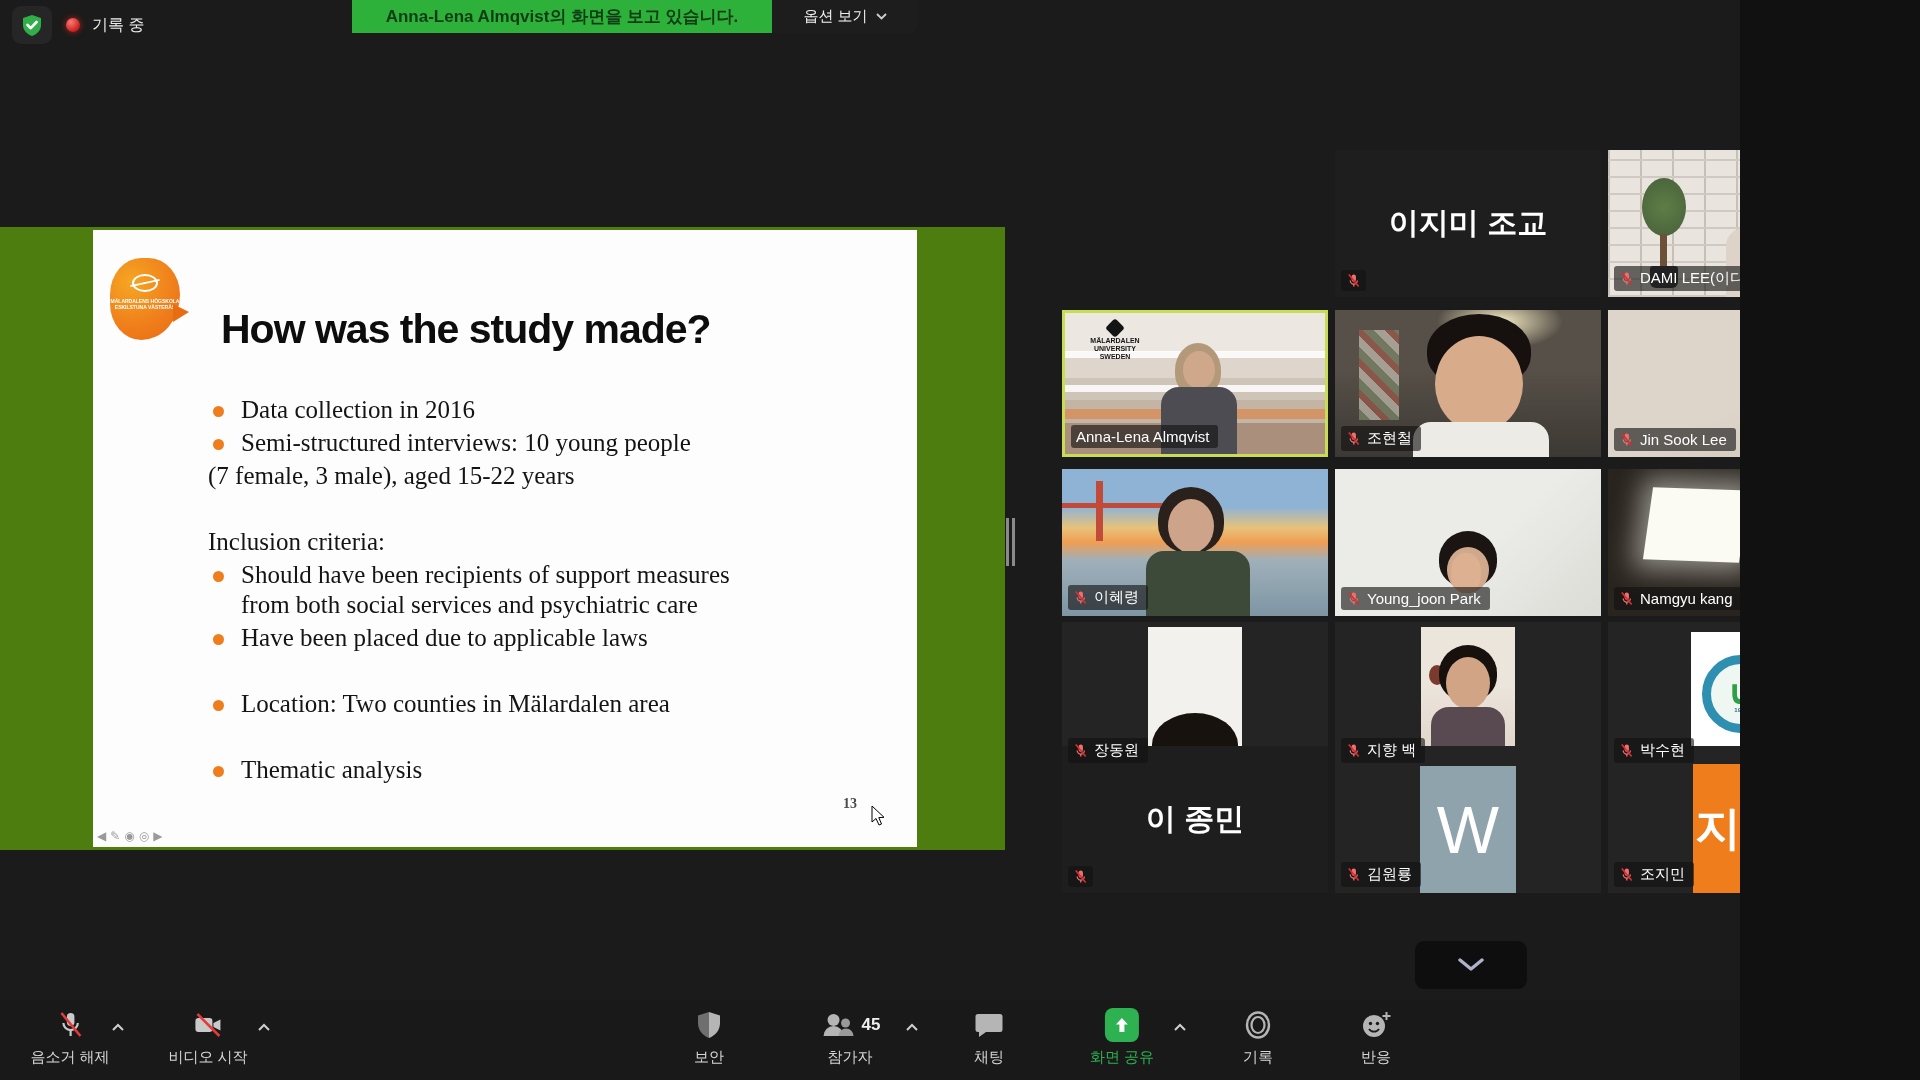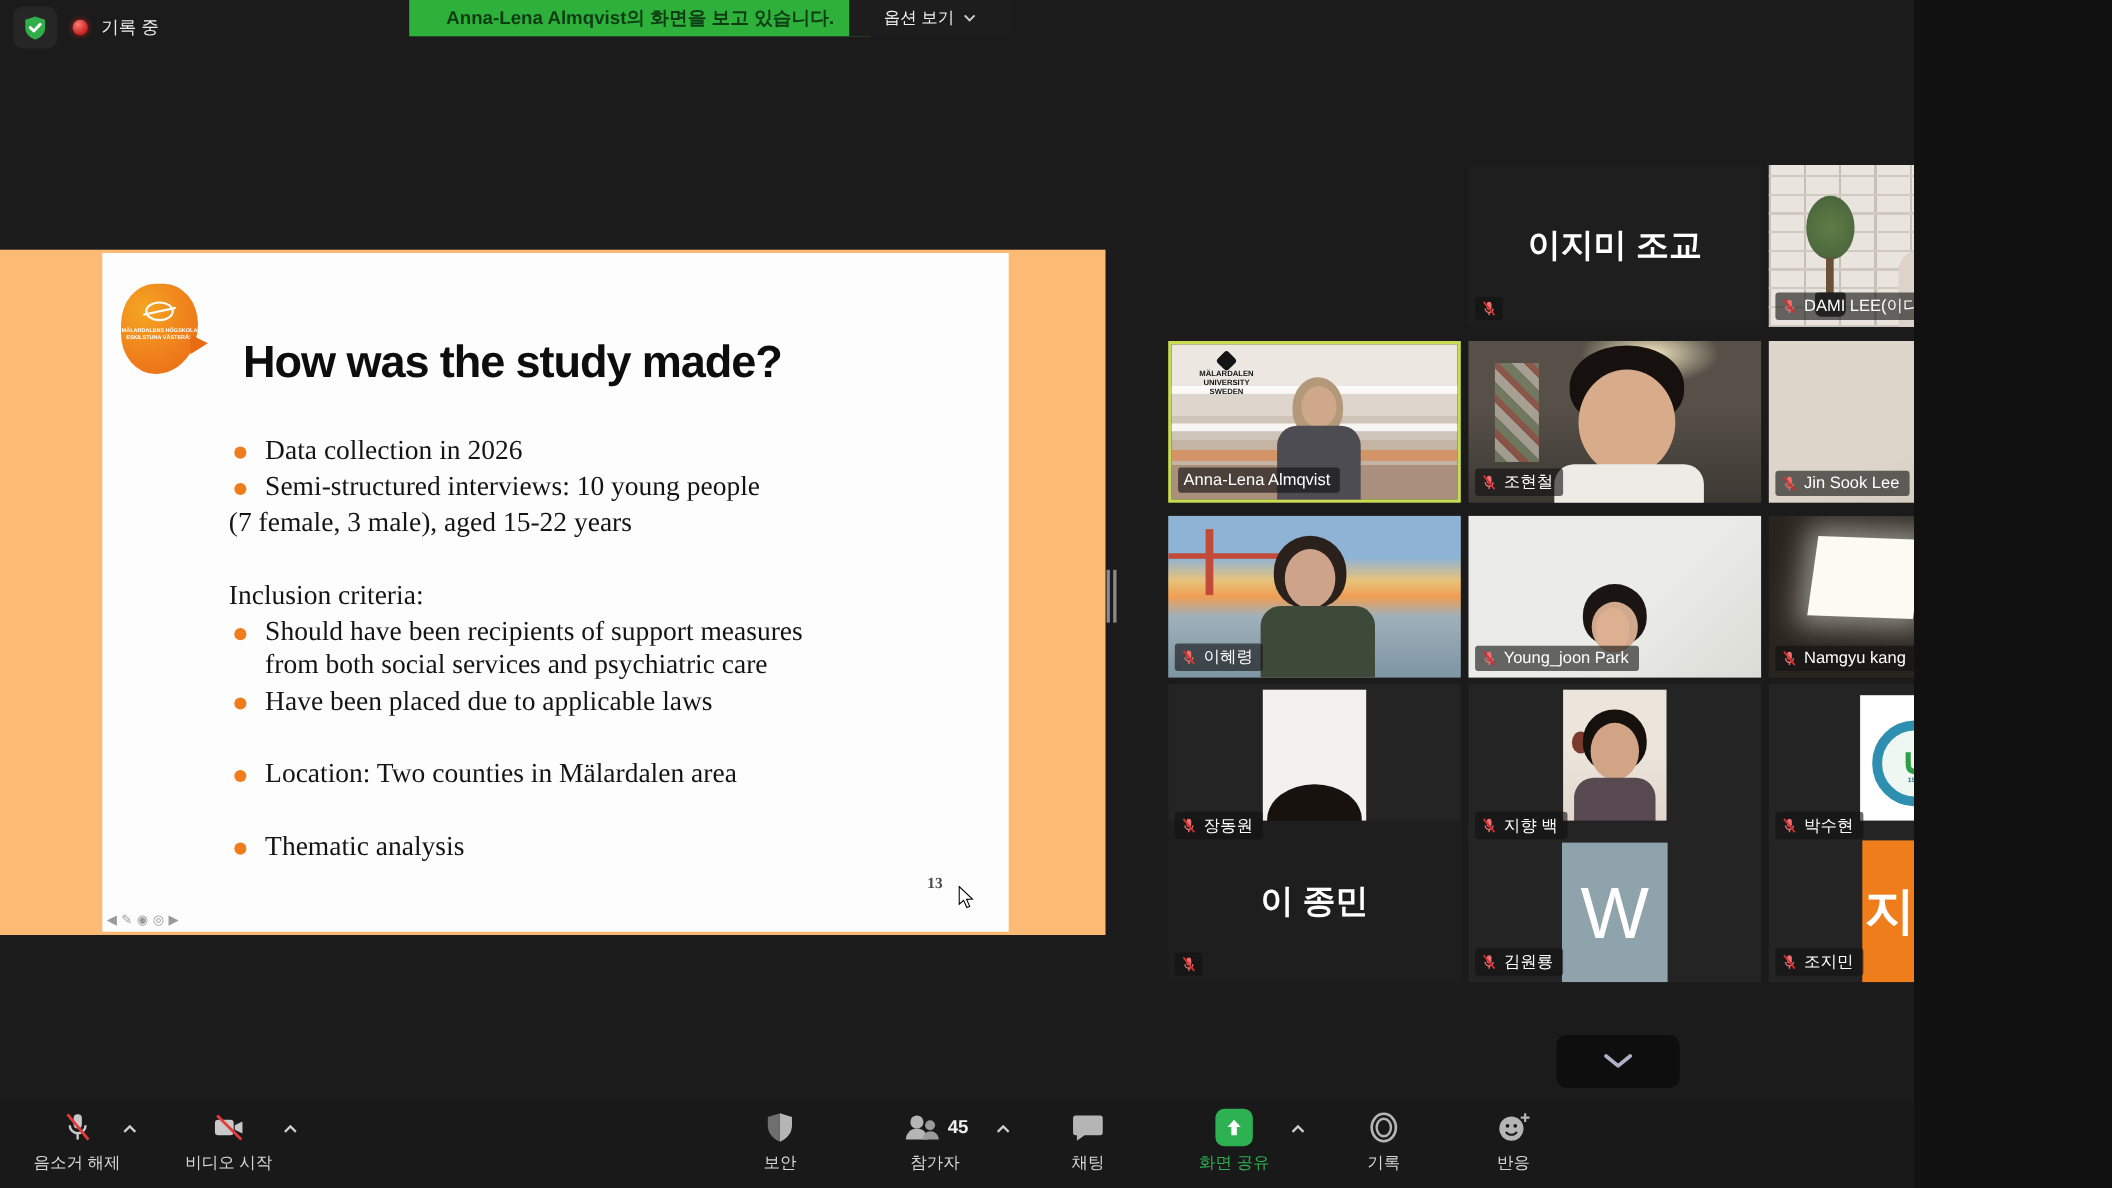--- a/index.html
+++ b/index.html
@@ -5,27 +5,27 @@
   html,body{margin:0;padding:0;background:#111;}
   .screen{position:relative;width:1692px;height:1080px;background:#1b1b1b;overflow:hidden;
           font-family:"Liberation Sans","DejaVu Sans",sans-serif;color:#e8e8e8;padding-left:48px;}
   
   .shield-chip{position:absolute;left:12px;top:6px;width:40px;height:38px;background:#262626;border-radius:9px;
                display:flex;align-items:center;justify-content:center;}
   .rec-dot{position:absolute;left:66px;top:18px;width:14px;height:14px;border-radius:50%;
            background:radial-gradient(circle at 35% 30%,#ff7a6e,#c62020 70%);box-shadow:0 0 6px rgba(230,40,40,.7);}
   .rec-label{position:absolute;left:92px;top:15px;font-size:16px;color:#ececec;}
   .banner{position:absolute;left:352px;top:0;width:420px;height:33px;background:#2db13a;
-          display:flex;align-items:center;justify-content:center;font-size:17px;font-weight:bold;color:rgba(0,0,0,.66);margin-left:20px;}
+          display:flex;align-items:center;justify-content:center;font-size:17px;font-weight:bold;color:rgba(0,0,0,.66);}
   .options-chip{position:absolute;left:772px;top:0;width:146px;height:33px;background:#1d1d1d;border-radius:0 0 8px 0;
           display:flex;align-items:center;justify-content:center;gap:8px;font-size:15px;color:#f0f0f0;}
   .view-chip{position:absolute;left:1834px;top:7px;height:34px;padding:0 12px;background:#2d2d2d;border-radius:8px;
           display:flex;align-items:center;gap:7px;font-size:15px;color:#fff;}
   
-  .stage{position:absolute;left:0;top:227px;width:1005px;height:623px;background:#fdba74;}
+  .stage{position:absolute;left:0;top:227px;width:1005px;height:623px;background:#4d7c0f;}
   .slide{position:absolute;left:93px;top:3px;width:824px;height:617px;background:#fdfdfd;}
   .slide-logo{position:absolute;left:17px;top:28px;width:70px;height:82px;
           background:radial-gradient(circle at 30% 30%,#f5a623,#ef7d1b 60%,#e86c12);
           border-radius:50% 50% 62% 50%;}
   .slide-logo:after{content:"";position:absolute;right:-9px;top:46px;width:0;height:0;
           border-left:16px solid #e86c12;border-top:8px solid transparent;border-bottom:10px solid transparent;}
   .slide-logo .emb{position:absolute;left:50%;top:16px;transform:translateX(-50%);width:26px;height:18px;
           border:2px solid #fff;border-radius:50%;box-sizing:border-box;}
   .slide-logo .emb:before{content:"";position:absolute;left:-4px;top:6px;width:30px;height:2px;background:#fff;transform:rotate(-12deg);}
   .slide-logo .ltxt{position:absolute;left:0;right:0;top:40px;text-align:center;color:#fff;font-size:5px;line-height:6px;font-weight:bold;}
@@ -201,21 +201,21 @@
     <div class="slide">
       <div class="slide-logo">
         <div class="emb"></div>
         <div class="ltxt">
           <div>MÄLARDALENS HÖGSKOLA</div>
           <div>ESKILSTUNA VÄSTERÅS</div>
         </div>
       </div>
       <div class="slide-title">How was the study made?</div>
       <div class="slide-body">
-        <div class="sline b l0">Data collection in 2026</div>
+        <div class="sline b l0">Data collection in 2016</div>
         <div class="sline b l1">Semi-structured interviews: 10 young people</div>
         <div class="sline l2">(7 female, 3 male), aged 15-22 years</div>
         <div class="sline l3">Inclusion criteria:</div>
         <div class="sline b l4">Should have been recipients of support measures</div>
         <div class="sline cont l5">from both social services and psychiatric care</div>
         <div class="sline b l6">Have been placed due to applicable laws</div>
         <div class="sline b l7">Location: Two counties in Mälardalen area</div>
         <div class="sline b l8">Thematic analysis</div>
       </div>
       <div class="page-num">13</div>

